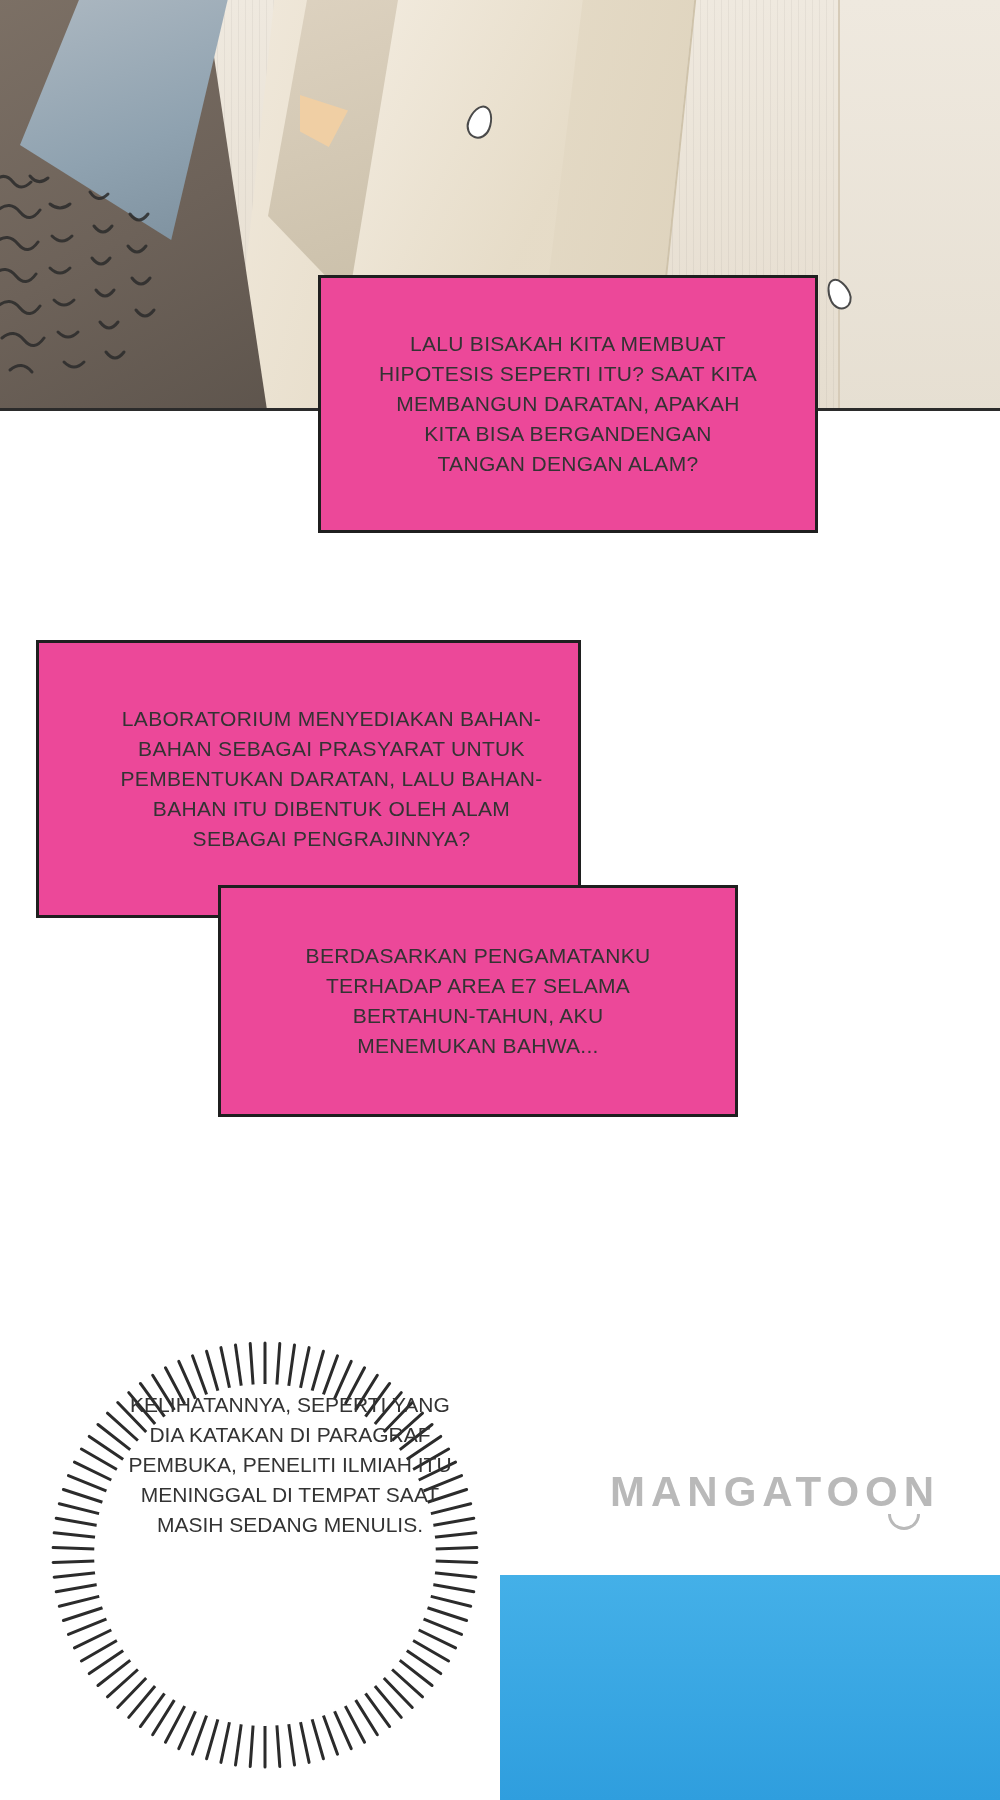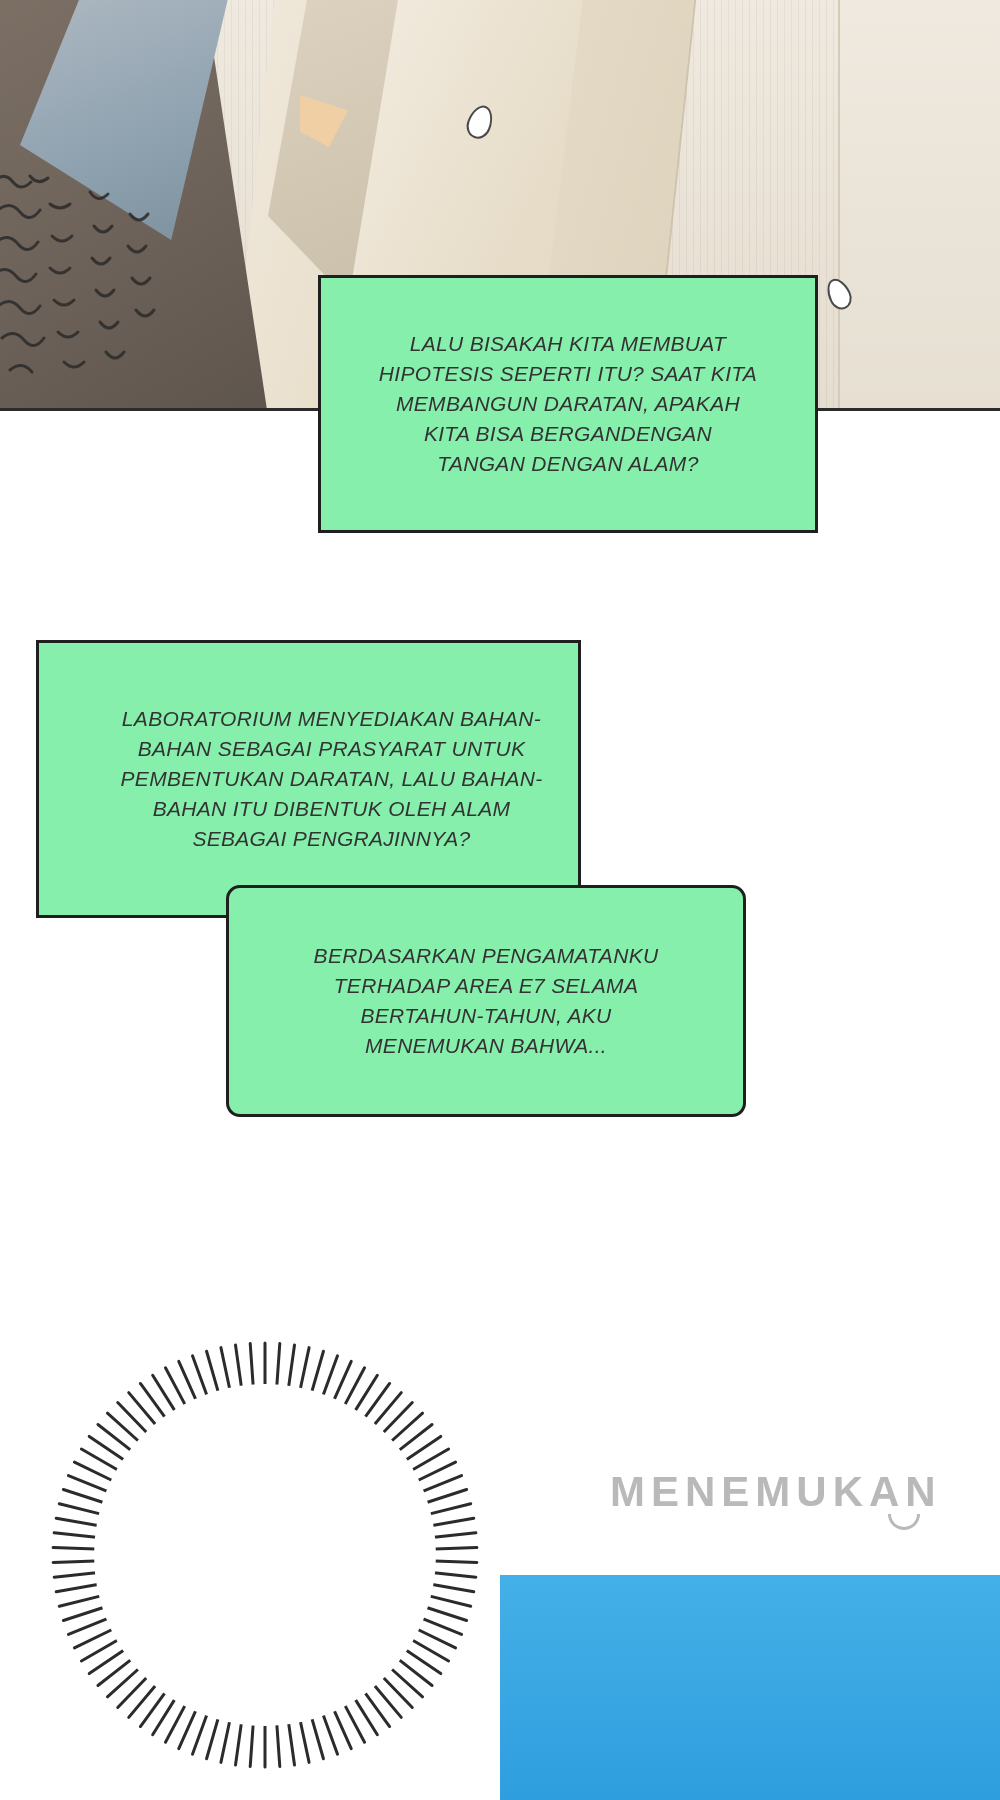--- a/index.html
+++ b/index.html
@@ -129,42 +129,41 @@
     background: #ffffff;
     border: 2px solid #4a4a4a;
     border-radius: 50% 50% 50% 50% / 60% 60% 40% 40%;
   }
   .petal.p1 { left: 468px; top: 105px; width: 20px; height: 30px; transform: rotate(20deg); }
   .petal.p2 { left: 828px; top: 278px; width: 18px; height: 28px; transform: rotate(-25deg); }
 
   
   .bubble {
     position: absolute;
-    background: #86efac;
+    background: #ec4899;
     border: 3px solid #1f1f1f;
     box-sizing: border-box;
     display: flex;
     align-items: center;
     justify-content: center;
     text-align: center;
     color: #333333;
     letter-spacing: .3px;
-    font-style: italic;
   }
   .bubble-text {
     font-size: 21px;
     line-height: 30px;
     text-transform: uppercase;
     white-space: pre-line;
     padding: 0 18px;
   }
 
   #bubble-1 { left: 318px; top: 275px; width: 500px; height: 258px; }
   #bubble-2 { left: 36px; top: 640px; width: 545px; height: 278px; }
-  #bubble-3 { left: 226px; top: 885px; width: 520px; height: 232px; border-radius: 14px; }
+  #bubble-3 { left: 218px; top: 885px; width: 520px; height: 232px; }
 
   
   #bubble-3 { z-index: 4; }
   #bubble-2 { z-index: 3; padding-left: 46px; }
 
   
   .burst-wrap {
     position: absolute;
     left: 20px;
     top: 1290px;
@@ -402,23 +401,28 @@
             <line x1="0" y1="-170" x2="0" y2="-212" transform="rotate(340)"></line>
             <line x1="0" y1="-170" x2="0" y2="-212" transform="rotate(344)"></line>
             <line x1="0" y1="-170" x2="0" y2="-212" transform="rotate(348)"></line>
             <line x1="0" y1="-170" x2="0" y2="-212" transform="rotate(352)"></line>
             <line x1="0" y1="-170" x2="0" y2="-212" transform="rotate(356)"></line>
           </g>
         </g>
       </g>
       <circle cx="245" cy="265" r="170" fill="#ffffff" stroke="#ffffff" stroke-width="2"></circle>
     </svg>
+    <div class="burst-text">KELIHATANNYA, SEPERTI YANG
+DIA KATAKAN DI PARAGRAF
+PEMBUKA, PENELITI ILMIAH ITU
+MENINGGAL DI TEMPAT SAAT
+MASIH SEDANG MENULIS.</div>
   </div>
 
   <div class="brand-block">
-    <div class="brand-logo">MENEMUKAN</div>
+    <div class="brand-logo">MANGATOON</div>
     <div class="brand-smile"></div>
     <div class="brand-bar">
       <div class="brand-bar-inner"></div>
     </div>
   </div>
 
 </div>
 
 </body></html>

